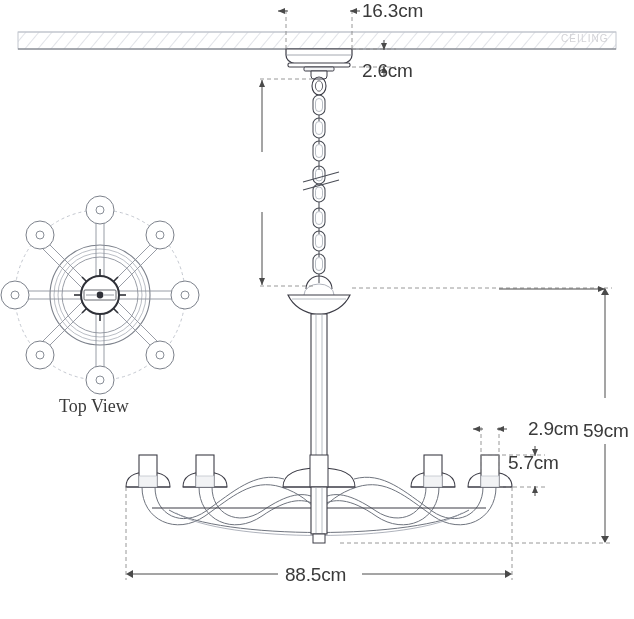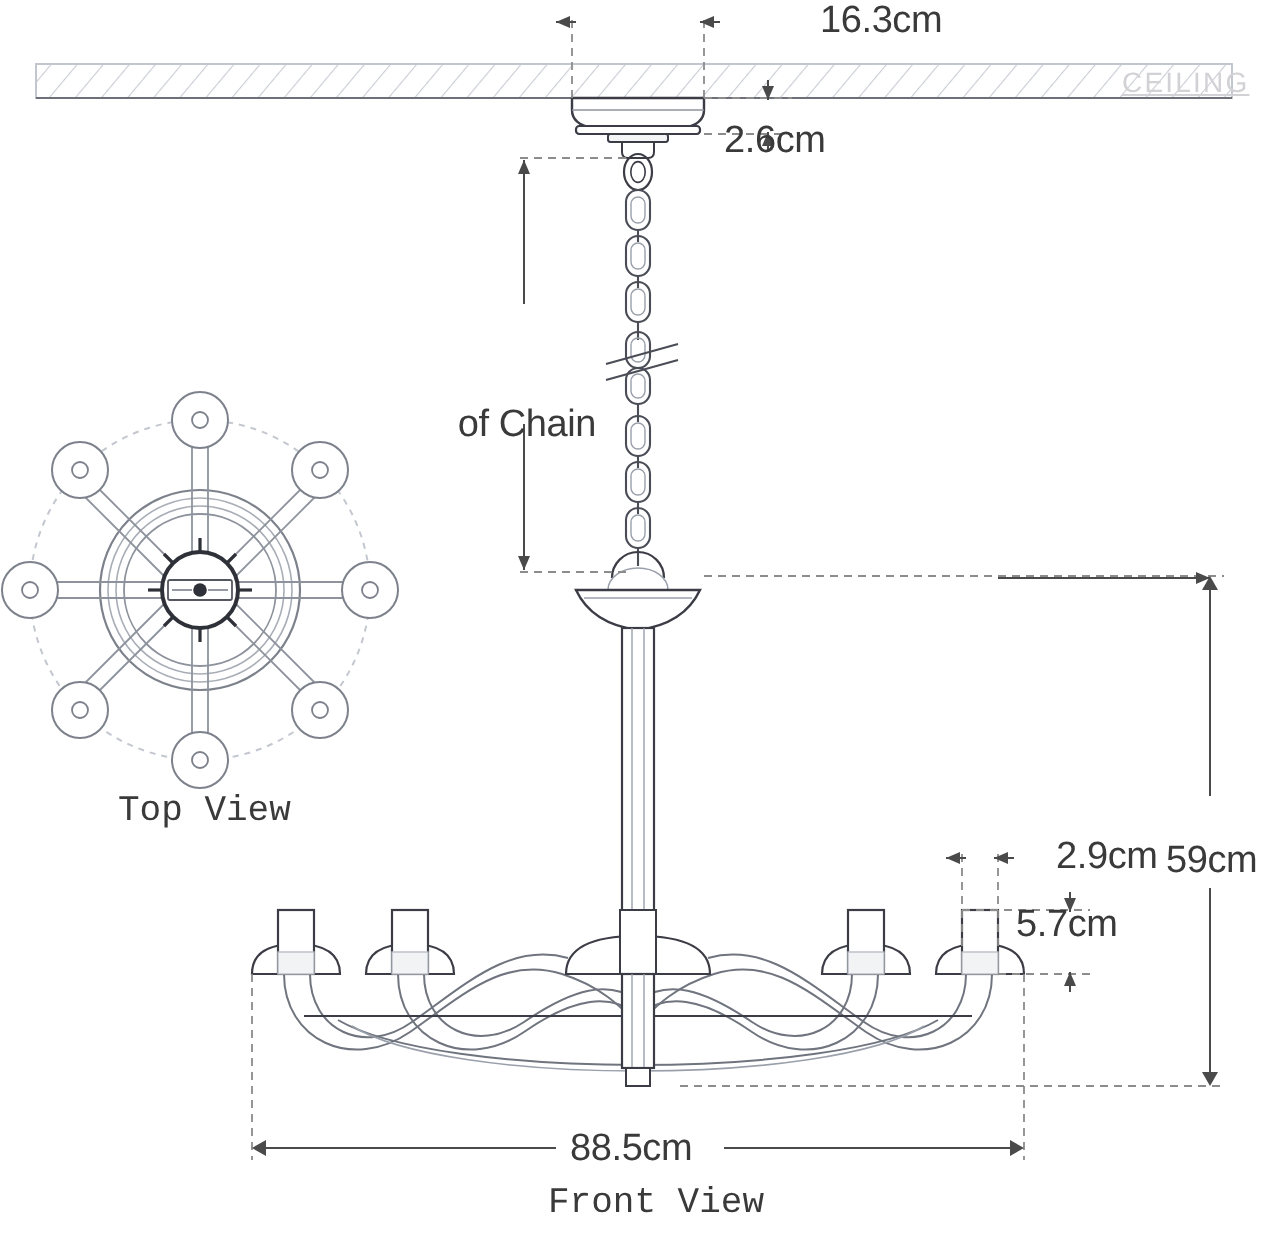--- a/index.html
+++ b/index.html
@@ -29,35 +29,34 @@
     position: absolute;
     font-family: "Liberation Sans", sans-serif;
     font-size: 19px;
     color: #3a3a3a;
     white-space: pre;
     line-height: 1.15;
     letter-spacing: -0.2px;
   }
   .view-label {
     position: absolute;
-    font-family: Liberation Mono, monospace;
+    font-family: Liberation Serif, serif;
     font-size: 18px;
     color: #3a3a3a;
     white-space: pre;
   }
   .ceiling-word {
     position: absolute;
     font-family: "Liberation Sans", sans-serif;
-    font-size: 14px;
+    font-size: 10px;
     letter-spacing: 1.1px;
     color: #d2d2d6;
     white-space: pre;
-    text-decoration: underline;
-  }
-  #lbl-canopy-width { left: 362px; top: 0px; margin-left: 48px; }
+  }
+  #lbl-canopy-width { left: 362px; top: 0px; }
   #lbl-canopy-drop  { left: 362px; top: 60px; text-align: center; }
   #lbl-chain        { left: 222px; top: 158px; text-align: right; width: 76px;}
   #lbl-arm-width    { left: 500px; top: 418px; margin-left: 28px; }
   #lbl-socket-h     { left: 508px; top: 452px; }
   #lbl-total-h      { left: 583px; top: 420px; text-align: center; }
   #lbl-overall-w    { left: 285px; top: 564px; text-align: right; }
   #lbl-front-view   { left: 274px; top: 592px; }
   #lbl-top-view     { left: 59px; top: 396px; }
   #lbl-ceiling      { left: 561px; top: 33px; }
 </style>
@@ -350,28 +349,26 @@
 
   </svg>
 
   <div class="ceiling-word" id="lbl-ceiling">CEILING</div>
 
   <div class="dim-label" id="lbl-canopy-width">16.3cm</div>
 
   <div class="dim-label" id="lbl-canopy-drop">2.6cm</div>
 
   <div class="dim-label" id="lbl-chain">
-    <div>of Chain</div>
   </div>
 
   <div class="dim-label" id="lbl-arm-width">2.9cm</div>
 
   <div class="dim-label" id="lbl-socket-h">5.7cm</div>
 
   <div class="dim-label" id="lbl-total-h">59cm</div>
 
   <div class="dim-label" id="lbl-overall-w">88.5cm</div>
 
-  <div class="view-label" id="lbl-front-view">Front View</div>
 
   <div class="view-label" id="lbl-top-view">Top View</div>
 
 </div>
 
 </body></html>

